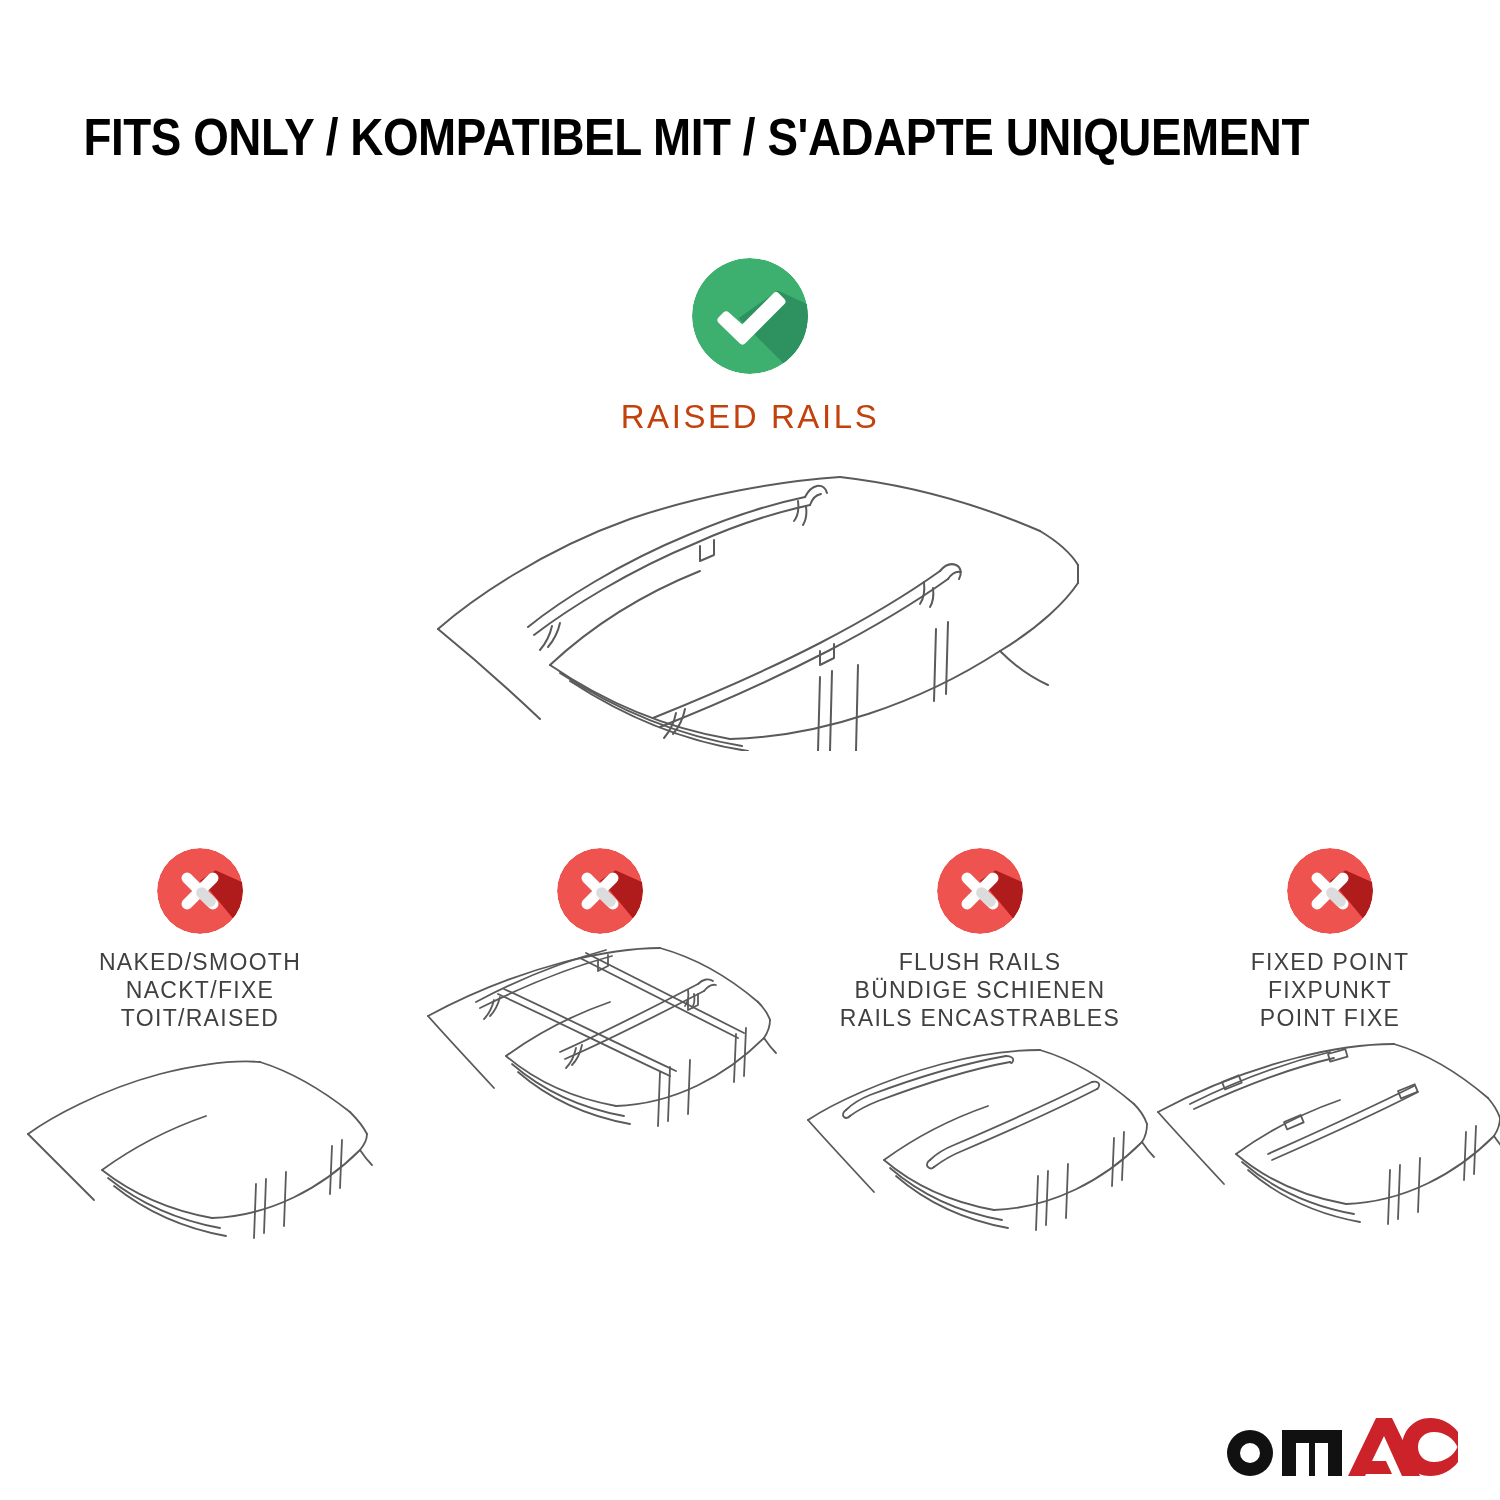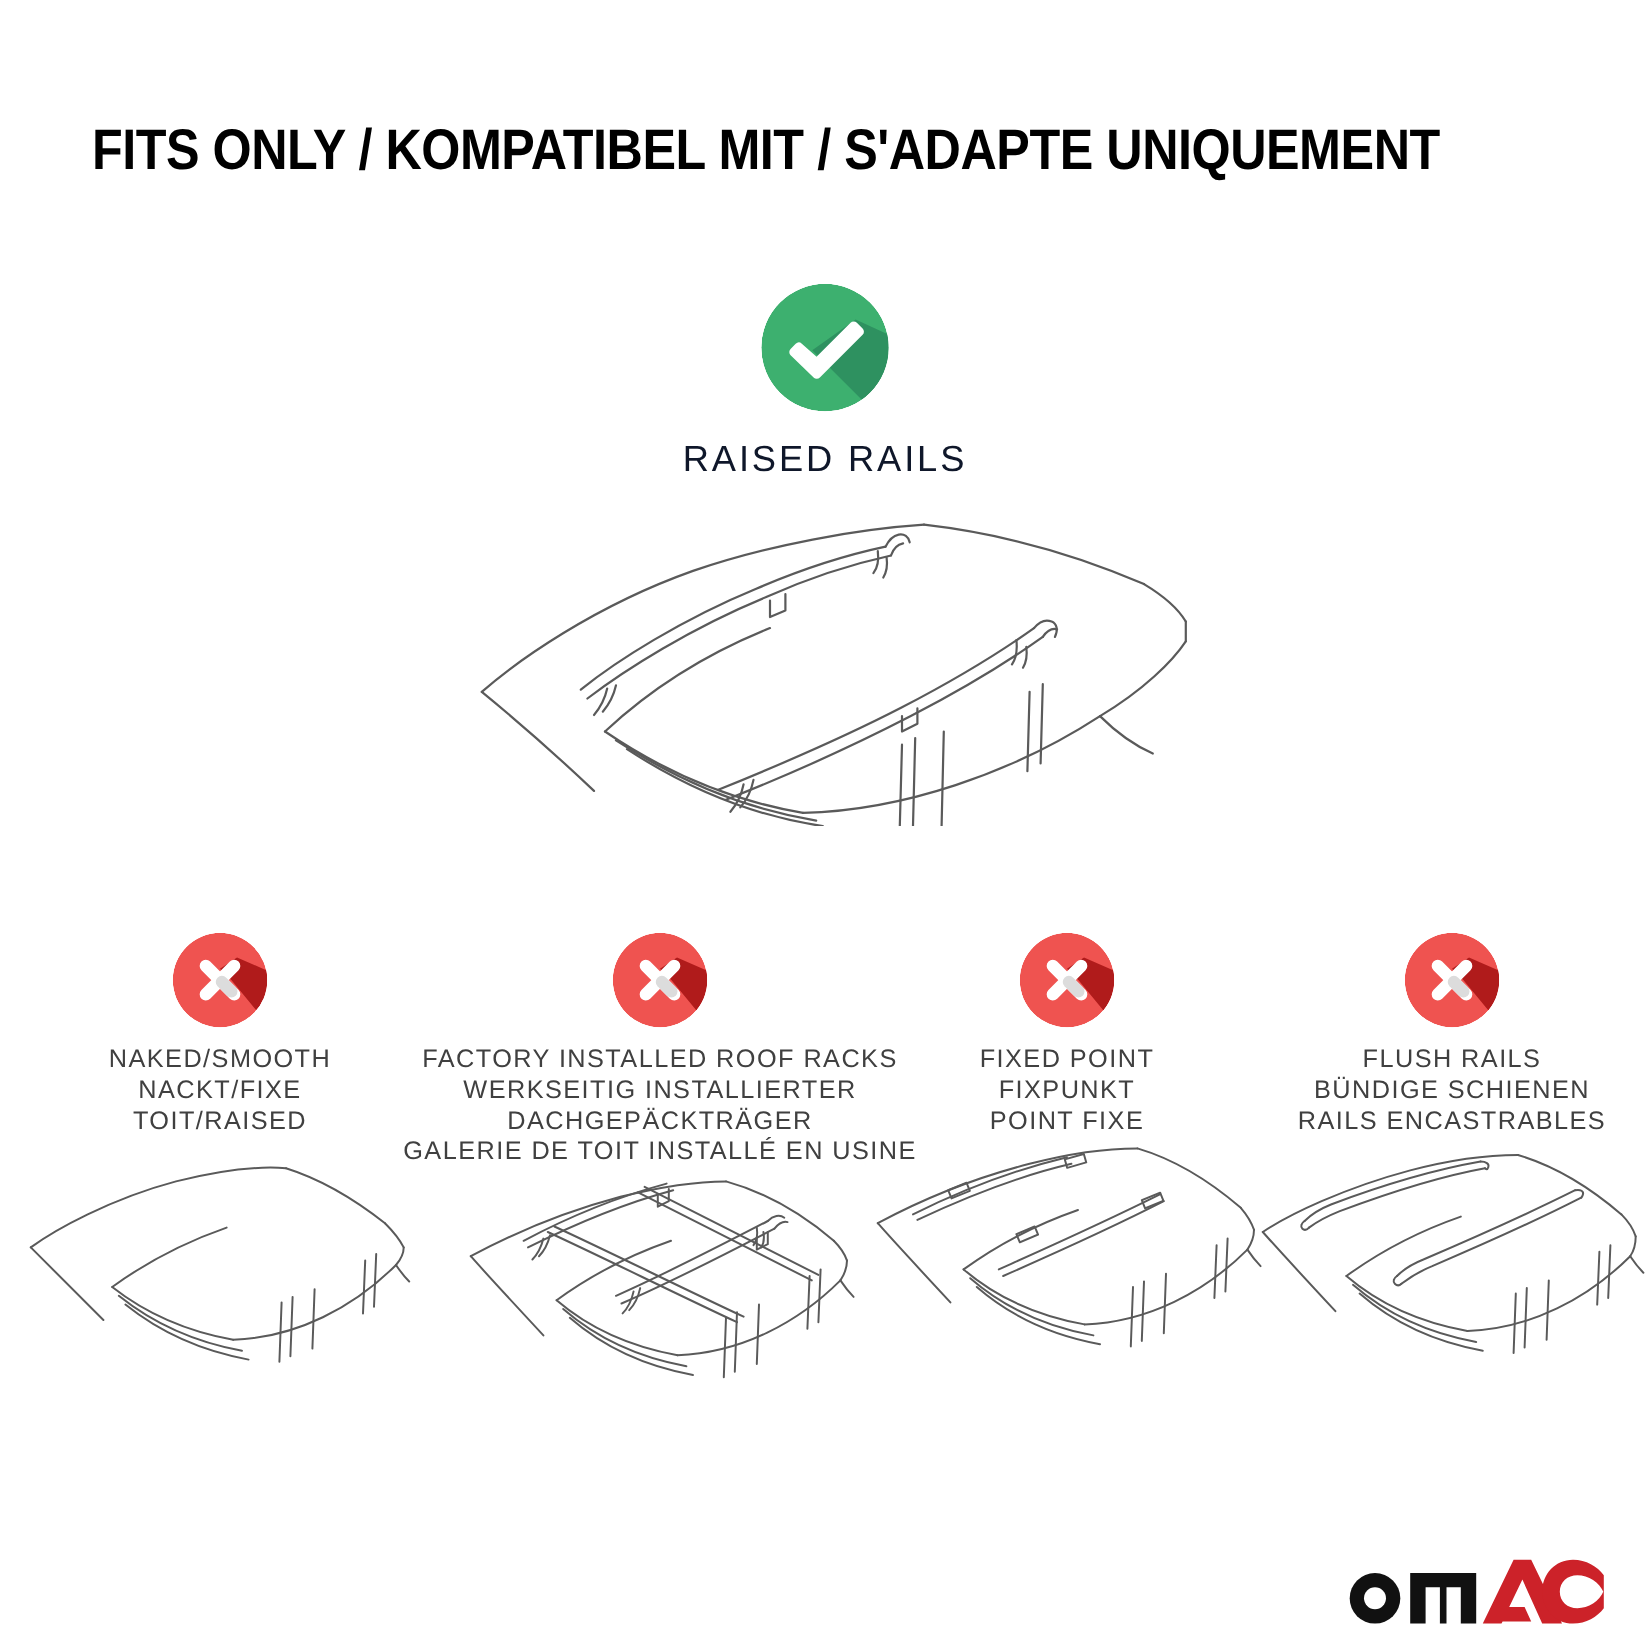--- a/index.html
+++ b/index.html
@@ -57,21 +57,21 @@
     width: 116px;
     height: 116px;
   }
   .primary-label {
     margin-top: 20px;
     text-align: center;
     font-family: "Liberation Sans", sans-serif;
     font-size: 33px;
     line-height: 45px;
     letter-spacing: 2.6px;
-    color: #0f172a;
+    color: #c2410c;
     font-weight: 400;
   }
   .primary-art {
     margin-top: 12px;
     width: 700px;
     height: 300px;
   }
   .primary-art svg { display: block; width: 100%; height: 100%; }
 
   
@@ -273,26 +273,20 @@
           <circle cx="50" cy="50" r="50" fill="#EF5350"></circle>
           <path d="M50 38 L62 50 L100 96 L100 40 L68 26 Z" fill="#B01B1B"></path>
           <g stroke-linecap="round">
             <path d="M35 35 L65 65" stroke="#FFFFFF" stroke-width="13"></path>
             <path d="M65 35 L35 65" stroke="#FFFFFF" stroke-width="13"></path>
             <path d="M52 52 L62 62" stroke="#DCDCDC" stroke-width="13"></path>
           </g>
         </g>
       </svg>
     </div>
-    <div class="alt-label">
-      <div>FACTORY INSTALLED ROOF RACKS</div>
-      <div>WERKSEITIG INSTALLIERTER</div>
-      <div>DACHGEPÄCKTRÄGER</div>
-      <div>GALERIE DE TOIT INSTALLÉ EN USINE</div>
-    </div>
     <div class="alt-art">
       <svg viewBox="0 0 360 230" aria-hidden="true">
         <g fill="none" stroke="#5A5A5A" stroke-width="1.8" stroke-linecap="round" stroke-linejoin="round">
 
           <path d="M8 72 C 34 58 84 34 144 18 C 180 9 214 4 240 4"></path>
           <path d="M240 4 C 276 14 310 34 338 58"></path>
           <path d="M338 58 C 344 64 348 70 350 76"></path>
           <path d="M8 72 C 22 88 48 116 74 144"></path>
           <path d="M86 112 C 108 96 144 74 190 58"></path>
           <path d="M86 112 C 114 136 152 154 196 162"></path>
@@ -323,20 +317,79 @@
           <path d="M84 45 C 136 69 196 99 256 127"></path>
           <path d="M160 14 C 208 38 262 66 318 94"></path>
           <path d="M166 9 C 214 33 268 61 324 89"></path>
 
           <path d="M240 128 L238 182"></path>
           <path d="M250 123 L248 177"></path>
           <path d="M270 116 L268 170"></path>
           <path d="M316 90 L314 138"></path>
           <path d="M326 84 L324 132"></path>
           <path d="M344 94 C 348 100 352 105 356 109"></path>
+        </g>
+      </svg>
+    </div>
+  </div>
+
+  <div class="alt-col c2">
+    <div class="badge alt-badge">
+      <svg viewBox="0 0 100 100" width="100%" height="100%" aria-hidden="true">
+        <defs>
+            <clipPath id="clipRed2">
+              <circle cx="50" cy="50" r="50"></circle>
+            </clipPath>
+          </defs>
+        <g clip-path="url(#clipRed2)">
+          <circle cx="50" cy="50" r="50" fill="#EF5350"></circle>
+          <path d="M50 38 L62 50 L100 96 L100 40 L68 26 Z" fill="#B01B1B"></path>
+          <g stroke-linecap="round">
+            <path d="M35 35 L65 65" stroke="#FFFFFF" stroke-width="13"></path>
+            <path d="M65 35 L35 65" stroke="#FFFFFF" stroke-width="13"></path>
+            <path d="M52 52 L62 62" stroke="#DCDCDC" stroke-width="13"></path>
+          </g>
+        </g>
+      </svg>
+    </div>
+    <div class="alt-label">
+      <div>FLUSH RAILS</div>
+      <div>BÜNDIGE SCHIENEN</div>
+      <div>RAILS ENCASTRABLES</div>
+    </div>
+    <div class="alt-art">
+      <svg viewBox="0 0 360 230" aria-hidden="true">
+        <g fill="none" stroke="#5A5A5A" stroke-width="1.8" stroke-linecap="round" stroke-linejoin="round">
+          <path d="M8 78 C 32 62 82 38 142 22 C 180 12 214 8 240 8"></path>
+          <path d="M240 8 C 274 18 306 38 334 62"></path>
+          <path d="M334 62 C 341 69 345 76 347 82"></path>
+          <path d="M8 78 C 22 94 48 122 74 150"></path>
+          <path d="M84 118 C 106 102 142 80 188 64"></path>
+          <path d="M84 118 C 112 142 150 160 194 168"></path>
+          <path d="M194 168 C 252 166 304 138 342 100"></path>
+          <path d="M342 100 C 346 94 347 88 347 82"></path>
+          <path d="M90 126 C 120 152 158 170 202 178"></path>
+          <path d="M96 134 C 126 160 164 178 208 186"></path>
+
+          <path d="M46 68 C 52 62 60 57 70 53 C 110 38 160 22 206 14"></path>
+          <path d="M50 74 C 58 68 68 63 78 59 C 118 44 166 28 210 20"></path>
+          <path d="M206 14 C 211 14 214 16 213 19 C 212 22 211 21 210 20"></path>
+          <path d="M46 68 C 43 70 42 73 44 75 C 46 77 48 76 50 74"></path>
+
+          <path d="M130 118 C 136 112 144 107 154 103 C 196 85 248 62 292 40"></path>
+          <path d="M134 125 C 142 119 152 113 162 109 C 204 91 256 68 297 47"></path>
+          <path d="M292 40 C 297 39 300 41 299 44 C 298 47 297 47 297 47"></path>
+          <path d="M130 118 C 127 120 126 123 128 125 C 130 127 132 127 134 125"></path>
+
+          <path d="M238 134 L236 188"></path>
+          <path d="M248 129 L246 183"></path>
+          <path d="M268 122 L266 176"></path>
+          <path d="M314 96 L312 144"></path>
+          <path d="M324 90 L322 138"></path>
+          <path d="M342 100 C 346 106 350 111 354 115"></path>
         </g>
       </svg>
     </div>
   </div>
 
   <div class="alt-col c3">
     <div class="badge alt-badge">
       <svg viewBox="0 0 100 100" width="100%" height="100%" aria-hidden="true">
         <defs>
             <clipPath id="clipRed3">
@@ -387,79 +440,20 @@
           <path d="M240 128 L238 182"></path>
           <path d="M250 123 L248 177"></path>
           <path d="M270 116 L268 170"></path>
           <path d="M316 90 L314 138"></path>
           <path d="M326 84 L324 132"></path>
           <path d="M344 94 C 348 100 352 105 356 109"></path>
         </g>
       </svg>
     </div>
   </div>
-
-  <div class="alt-col c2">
-    <div class="badge alt-badge">
-      <svg viewBox="0 0 100 100" width="100%" height="100%" aria-hidden="true">
-        <defs>
-            <clipPath id="clipRed2">
-              <circle cx="50" cy="50" r="50"></circle>
-            </clipPath>
-          </defs>
-        <g clip-path="url(#clipRed2)">
-          <circle cx="50" cy="50" r="50" fill="#EF5350"></circle>
-          <path d="M50 38 L62 50 L100 96 L100 40 L68 26 Z" fill="#B01B1B"></path>
-          <g stroke-linecap="round">
-            <path d="M35 35 L65 65" stroke="#FFFFFF" stroke-width="13"></path>
-            <path d="M65 35 L35 65" stroke="#FFFFFF" stroke-width="13"></path>
-            <path d="M52 52 L62 62" stroke="#DCDCDC" stroke-width="13"></path>
-          </g>
-        </g>
-      </svg>
-    </div>
-    <div class="alt-label">
-      <div>FLUSH RAILS</div>
-      <div>BÜNDIGE SCHIENEN</div>
-      <div>RAILS ENCASTRABLES</div>
-    </div>
-    <div class="alt-art">
-      <svg viewBox="0 0 360 230" aria-hidden="true">
-        <g fill="none" stroke="#5A5A5A" stroke-width="1.8" stroke-linecap="round" stroke-linejoin="round">
-          <path d="M8 78 C 32 62 82 38 142 22 C 180 12 214 8 240 8"></path>
-          <path d="M240 8 C 274 18 306 38 334 62"></path>
-          <path d="M334 62 C 341 69 345 76 347 82"></path>
-          <path d="M8 78 C 22 94 48 122 74 150"></path>
-          <path d="M84 118 C 106 102 142 80 188 64"></path>
-          <path d="M84 118 C 112 142 150 160 194 168"></path>
-          <path d="M194 168 C 252 166 304 138 342 100"></path>
-          <path d="M342 100 C 346 94 347 88 347 82"></path>
-          <path d="M90 126 C 120 152 158 170 202 178"></path>
-          <path d="M96 134 C 126 160 164 178 208 186"></path>
-
-          <path d="M46 68 C 52 62 60 57 70 53 C 110 38 160 22 206 14"></path>
-          <path d="M50 74 C 58 68 68 63 78 59 C 118 44 166 28 210 20"></path>
-          <path d="M206 14 C 211 14 214 16 213 19 C 212 22 211 21 210 20"></path>
-          <path d="M46 68 C 43 70 42 73 44 75 C 46 77 48 76 50 74"></path>
-
-          <path d="M130 118 C 136 112 144 107 154 103 C 196 85 248 62 292 40"></path>
-          <path d="M134 125 C 142 119 152 113 162 109 C 204 91 256 68 297 47"></path>
-          <path d="M292 40 C 297 39 300 41 299 44 C 298 47 297 47 297 47"></path>
-          <path d="M130 118 C 127 120 126 123 128 125 C 130 127 132 127 134 125"></path>
-
-          <path d="M238 134 L236 188"></path>
-          <path d="M248 129 L246 183"></path>
-          <path d="M268 122 L266 176"></path>
-          <path d="M314 96 L312 144"></path>
-          <path d="M324 90 L322 138"></path>
-          <path d="M342 100 C 346 106 350 111 354 115"></path>
-        </g>
-      </svg>
-    </div>
-  </div>
 </div>
 
 <div class="logo">
   <svg viewBox="0 0 240 62" aria-hidden="true">
 
     <circle cx="30" cy="37" r="23" fill="#111111"></circle>
     <circle cx="30" cy="37" r="10" fill="#FFFFFF"></circle>
 
     <path d="M62 60 L62 14 L122 14 L122 60 L108 60 L108 27 L95 27 L95 60 L89 60 L89 27 L76 27 L76 60 Z" fill="#111111"></path>
 

